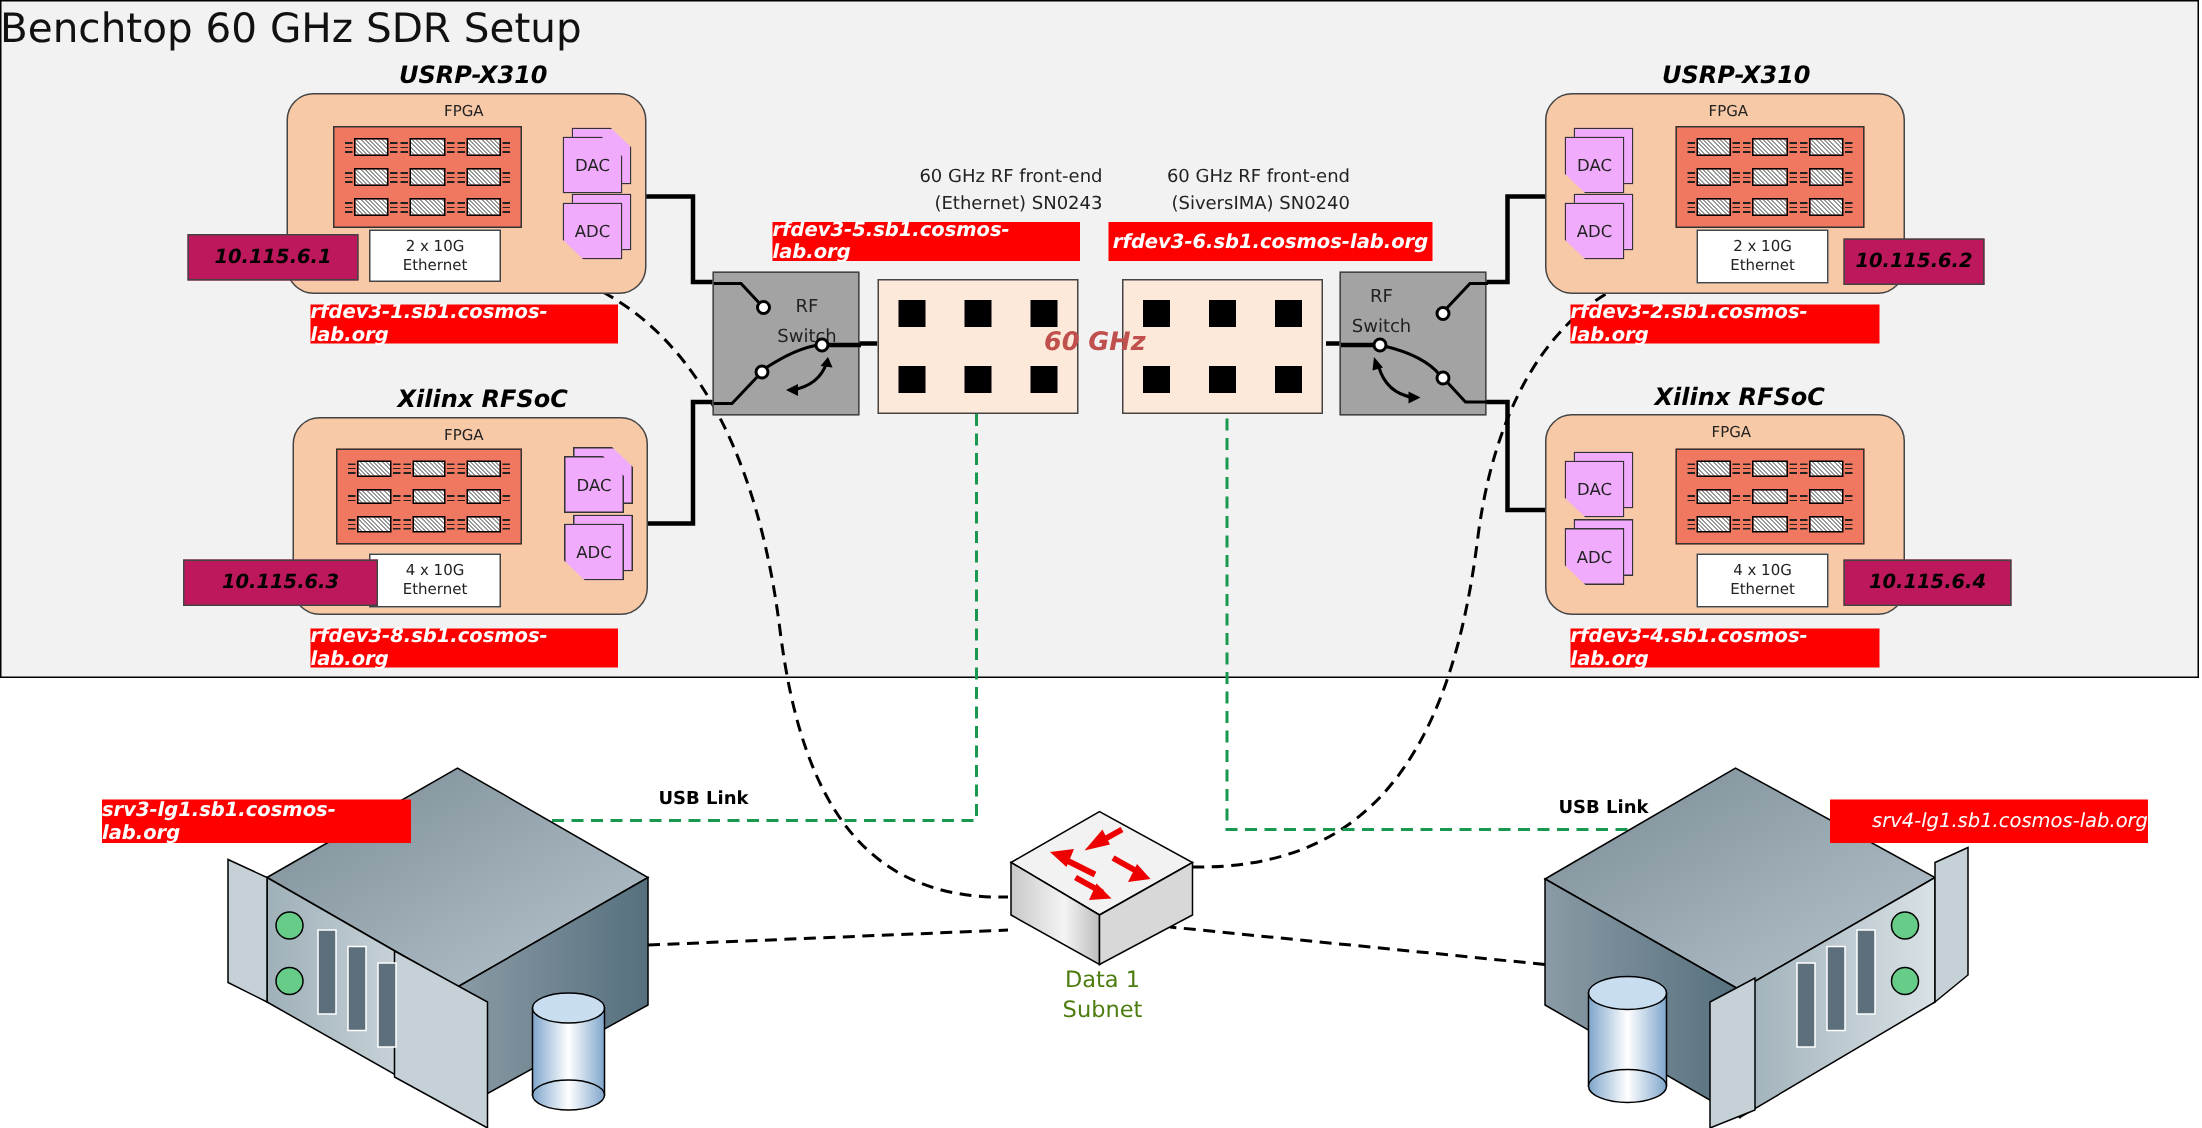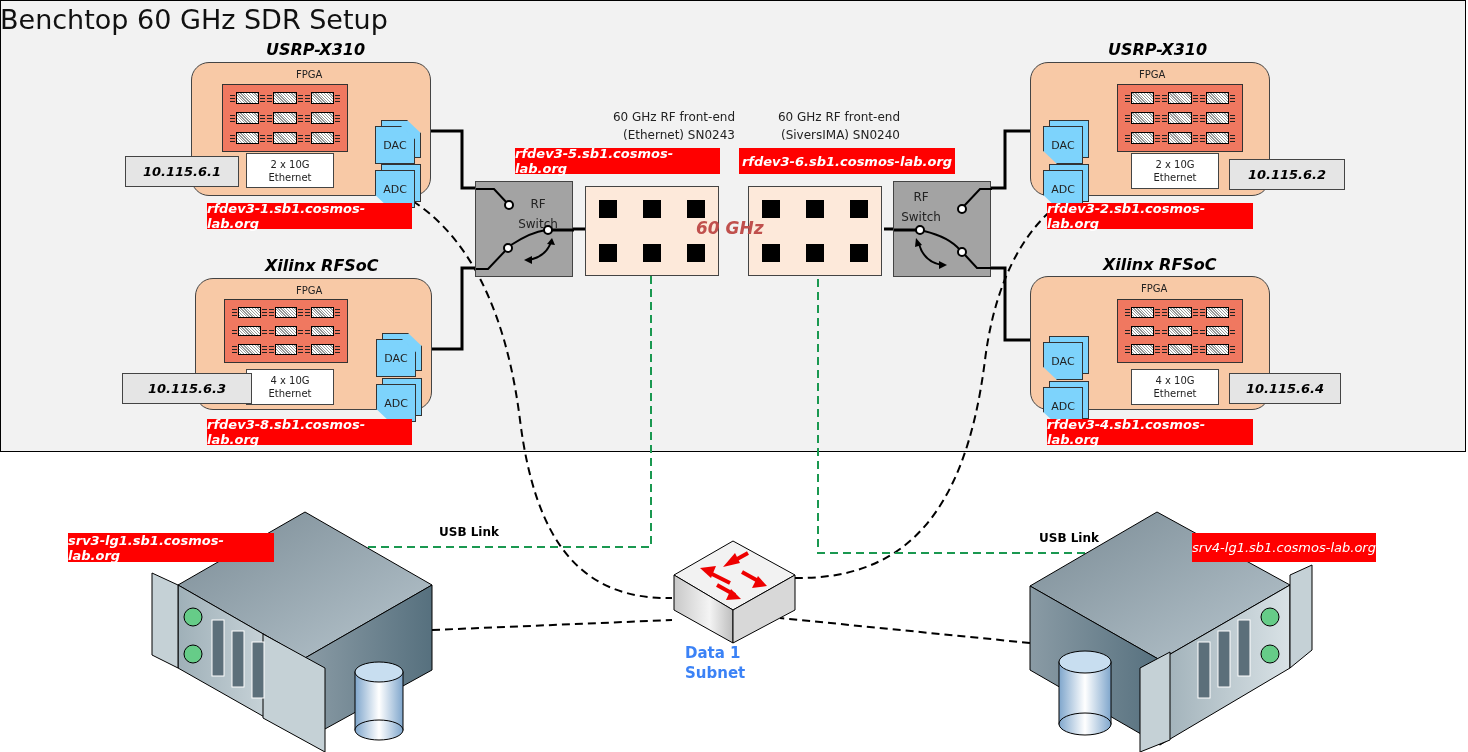--- a/index.html
+++ b/index.html
@@ -11,41 +11,41 @@
   .devtitle { position:absolute; font-weight:bold; font-style:italic; font-size:16px; color:#000; }
   .board { position:absolute; background:#f8c9a6; border:1px solid #444; border-radius:18px; box-sizing:border-box; }
   .fpga-label { position:absolute; font-size:10px; color:#222; }
   .fpga { position:absolute; background:#f07860; border:1px solid #333; box-sizing:border-box;
           display:grid; grid-template-columns:repeat(3,1fr); grid-template-rows:repeat(3,1fr); padding:3px 6px; }
   .chip { margin:4px 7px; border:1px solid #000; background:repeating-linear-gradient(45deg,#fff 0 1px,#999 1px 2px); position:relative; }
   .chip::before, .chip::after { content:""; position:absolute; top:1px; bottom:1px; width:5px;
           background:repeating-linear-gradient(0deg,#222 0 1px,transparent 1px 3px); }
   .chip::before { left:-7px; } .chip::after { right:-7px; }
   .conv { position:absolute; width:46px; height:44px; font-size:11px; color:#222; }
-  .conv .back, .conv .front { position:absolute; width:40px; height:38px; background:#7dd3fc; border:1px solid #333; box-sizing:border-box;margin-top:35px; }
+  .conv .back, .conv .front { position:absolute; width:40px; height:38px; background:#f0abfc; border:1px solid #333; box-sizing:border-box; }
   .conv .back { left:6px; top:-6px; }
   .conv .front { left:0; top:0; display:flex; align-items:center; justify-content:center; }
   .conv.r .front, .conv.r .back { clip-path:polygon(0 0,65% 0,100% 35%,100% 100%,0 100%); }
   .conv.l .front, .conv.l .back { clip-path:polygon(0 0,100% 0,100% 100%,35% 100%,0 65%); }
   .ethbox { position:absolute; background:#fff; border:1px solid #444; box-sizing:border-box; font-size:10px;
             text-align:center; line-height:13px; padding-top:4px; color:#222; }
-  .ipbox { position:absolute; background:#e5e5e5; border:1px solid #444; box-sizing:border-box; font-size:13px;
+  .ipbox { position:absolute; background:#be185d; border:1px solid #444; box-sizing:border-box; font-size:13px;
            font-weight:bold; font-style:italic; display:flex; align-items:center; justify-content:center; }
   .host { position:absolute; background:#ff0000; color:#fff; font-size:13px; font-weight:bold; font-style:italic;
           display:flex; align-items:center; justify-content:center; height:26px; }
   .host.thin { font-weight:normal; }
   .fe-label { position:absolute; font-size:12px; text-align:right; line-height:18px; color:#222; }
   .rfswitch { position:absolute; background:#a3a3a3; border:1px solid #444; box-sizing:border-box; }
   .rfswitch .lbl { position:absolute; font-size:12px; text-align:center; line-height:20px; width:60px; color:#222; }
   .frontend { position:absolute; background:#fde9da; border:1px solid #444; box-sizing:border-box;
               display:grid; grid-template-columns:repeat(3,1fr); grid-template-rows:repeat(2,1fr); }
   .frontend .ant { width:18px; height:18px; background:#000; margin:auto; }
   .ghz { position:absolute; font-weight:bold; font-style:italic; font-size:17px; color:#c0504d; }
   .usb { position:absolute; font-size:12px; font-weight:bold; color:#000;margin-left:47px; }
-  .subnet { position:absolute; font-size:15px; font-weight:bold; text-align:left; line-height:20px; color:#3b82f6; }
+  .subnet { position:absolute; font-size:15px; font-weight:normal; text-align:center; line-height:20px; color:#4d7c0f; }
   svg.overlay { position:absolute; left:0; top:0; pointer-events:none; }
 </style>
 </head>
 <body>
 
 <div class="bench"></div>
 <div class="title">Benchtop 60 GHz SDR Setup</div>
 
 <svg class="overlay" width="1468" height="752">
 
@@ -145,21 +145,21 @@
     </div>
   <div class="conv l" style="left:12px;top:72px;">
       <div class="back"></div>
       <div class="front">ADC</div>
     </div>
   <div class="ethbox" style="left:100px;top:90px;width:88px;height:36px;">
     <div>2 x 10G</div>
       <div>Ethernet</div>
   </div>
 </div>
-<div class="ipbox" style="left:1229px;top:159px;width:116px;height:31px;text-align:right;">10.115.6.2</div>
+<div class="ipbox" style="left:1229px;top:159px;width:94px;height:31px;text-align:right;">10.115.6.2</div>
 <div class="host" style="left:1047px;top:203px;width:206px;">rfdev3-2.sb1.cosmos-lab.org</div>
 
 <div class="devtitle" style="left:1103px;top:255px;">Xilinx RFSoC</div>
 <div class="board" style="left:1030px;top:276px;width:240px;height:134px;">
   <div class="fpga-label" style="left:110px;top:6px;">FPGA</div>
   <div class="fpga" style="left:86px;top:22px;width:126px;height:64px;">
     <div class="chip"></div>
       <div class="chip"></div>
       <div class="chip"></div>
     <div class="chip"></div>
@@ -318,19 +318,19 @@
     <line x1="708" y1="572" x2="730" y2="583" stroke="#e00" stroke-width="4"></line>
       <polygon points="700,568 716,566 711,578" fill="#e00"></polygon>
     <line x1="742" y1="572" x2="760" y2="582" stroke="#e00" stroke-width="4"></line>
       <polygon points="767,586 752,588 758,576" fill="#e00"></polygon>
     <line x1="717" y1="585" x2="735" y2="595" stroke="#e00" stroke-width="4"></line>
       <polygon points="741,599 726,600 731,589" fill="#e00"></polygon>
   </g>
 </svg>
 
 <div class="host" style="left:68px;top:533px;width:206px;height:29px;">srv3-lg1.sb1.cosmos-lab.org</div>
-<div class="host thin" style="left:1192px;top:533px;width:184px;height:29px;">srv4-lg1.sb1.cosmos-lab.org</div>
+<div class="host thin" style="left:1220px;top:533px;width:184px;height:29px;padding-left:28px;">srv4-lg1.sb1.cosmos-lab.org</div>
 <div class="usb" style="left:392px;top:525px;">USB Link</div>
 <div class="usb" style="left:992px;top:531px;">USB Link</div>
 <div class="subnet" style="left:685px;top:643px;width:100px;">
   <div>Data 1</div>
     <div>Subnet</div>
 </div>
 
 </body></html>

